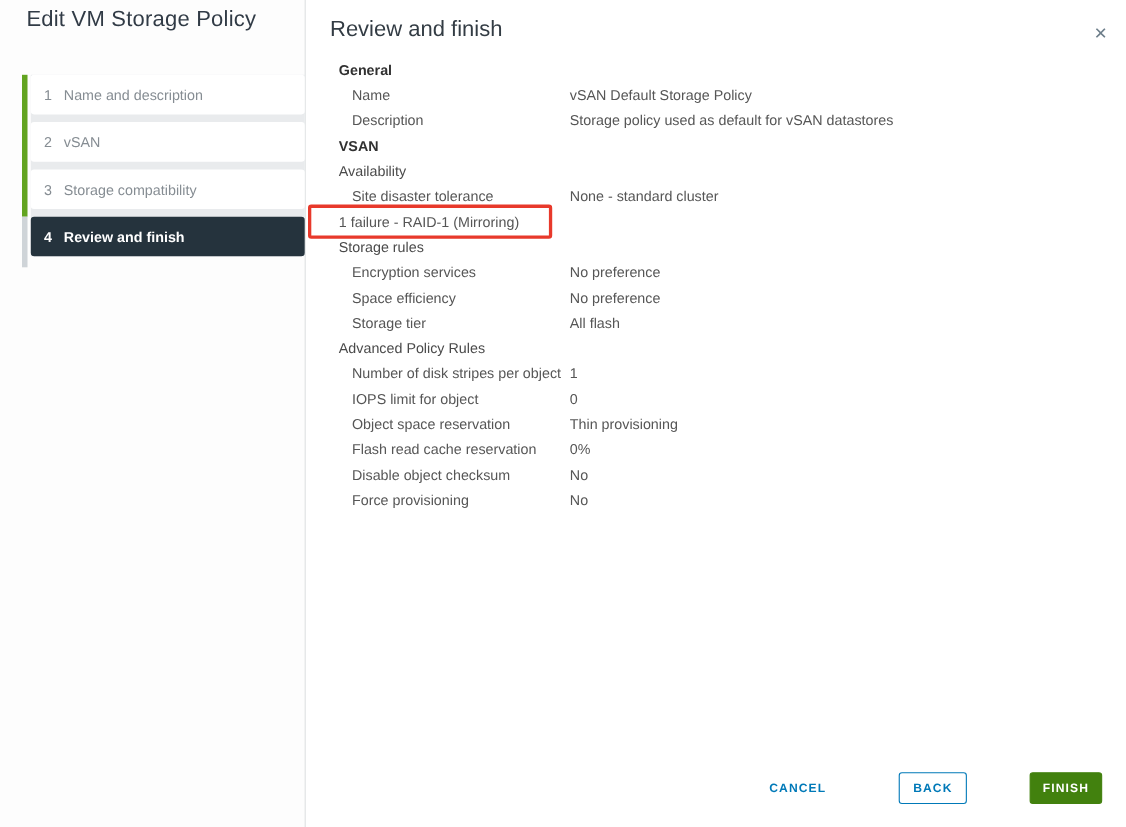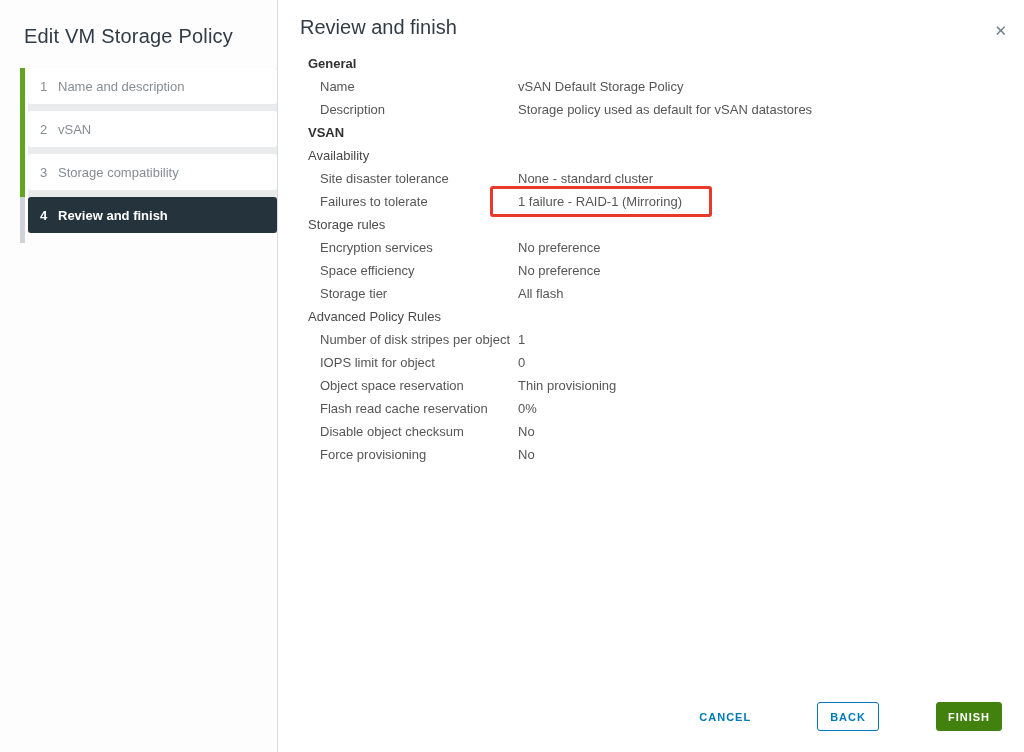--- a/index.html
+++ b/index.html
@@ -11,21 +11,21 @@
     overflow: hidden;
   }
   .dialog { position: relative; width: 1024px; height: 752px; background: #fff; }
 
   
   .sidebar {
     position: absolute; left: 0; top: 0; width: 278px; height: 752px;
     background: #fdfdfd; border-right: 1px solid #d9dcde;
   }
   .sidebar-title {
-    margin: 0; padding: 25px 0 0 24px;
+    margin: 0; padding: 7px 0 0 24px;
     font-size: 20px; font-weight: 400; color: #313b46; letter-spacing: .2px;
   }
   .steps { position: absolute; top: 68px; left: 0; right: 0; }
   .bar { position: absolute; left: 20px; width: 5px; }
   .bar-green { top: 0; height: 129px; background: var(--progress-green); }
   .bar-gray  { top: 129px; height: 46px; background: #cfd4d8; }
   .cards { margin-left: 28px; background: #e9ebed; }
   .step {
     height: 36px; margin-bottom: 7px; background: #ffffff; border-radius: 3px;
     display: flex; align-items: center;
@@ -135,21 +135,20 @@
           <div class="label">Description</div>
           <div class="value"><span class="value-text">Storage policy used as default for vSAN datastores</span></div>
         </div>
         <div class="sec-header bold">VSAN</div>
         <div class="sec-header">Availability</div>
         <div class="row">
           <div class="label">Site disaster tolerance</div>
           <div class="value"><span class="value-text">None - standard cluster</span></div>
         </div>
         <div class="row">
-          <div class="label">Failures to tolerate</div>
           <div class="value"><span class="value-text highlighted">1 failure - RAID-1 (Mirroring)</span></div>
         </div>
         <div class="sec-header">Storage rules</div>
         <div class="row">
           <div class="label">Encryption services</div>
           <div class="value"><span class="value-text">No preference</span></div>
         </div>
         <div class="row">
           <div class="label">Space efficiency</div>
           <div class="value"><span class="value-text">No preference</span></div>

